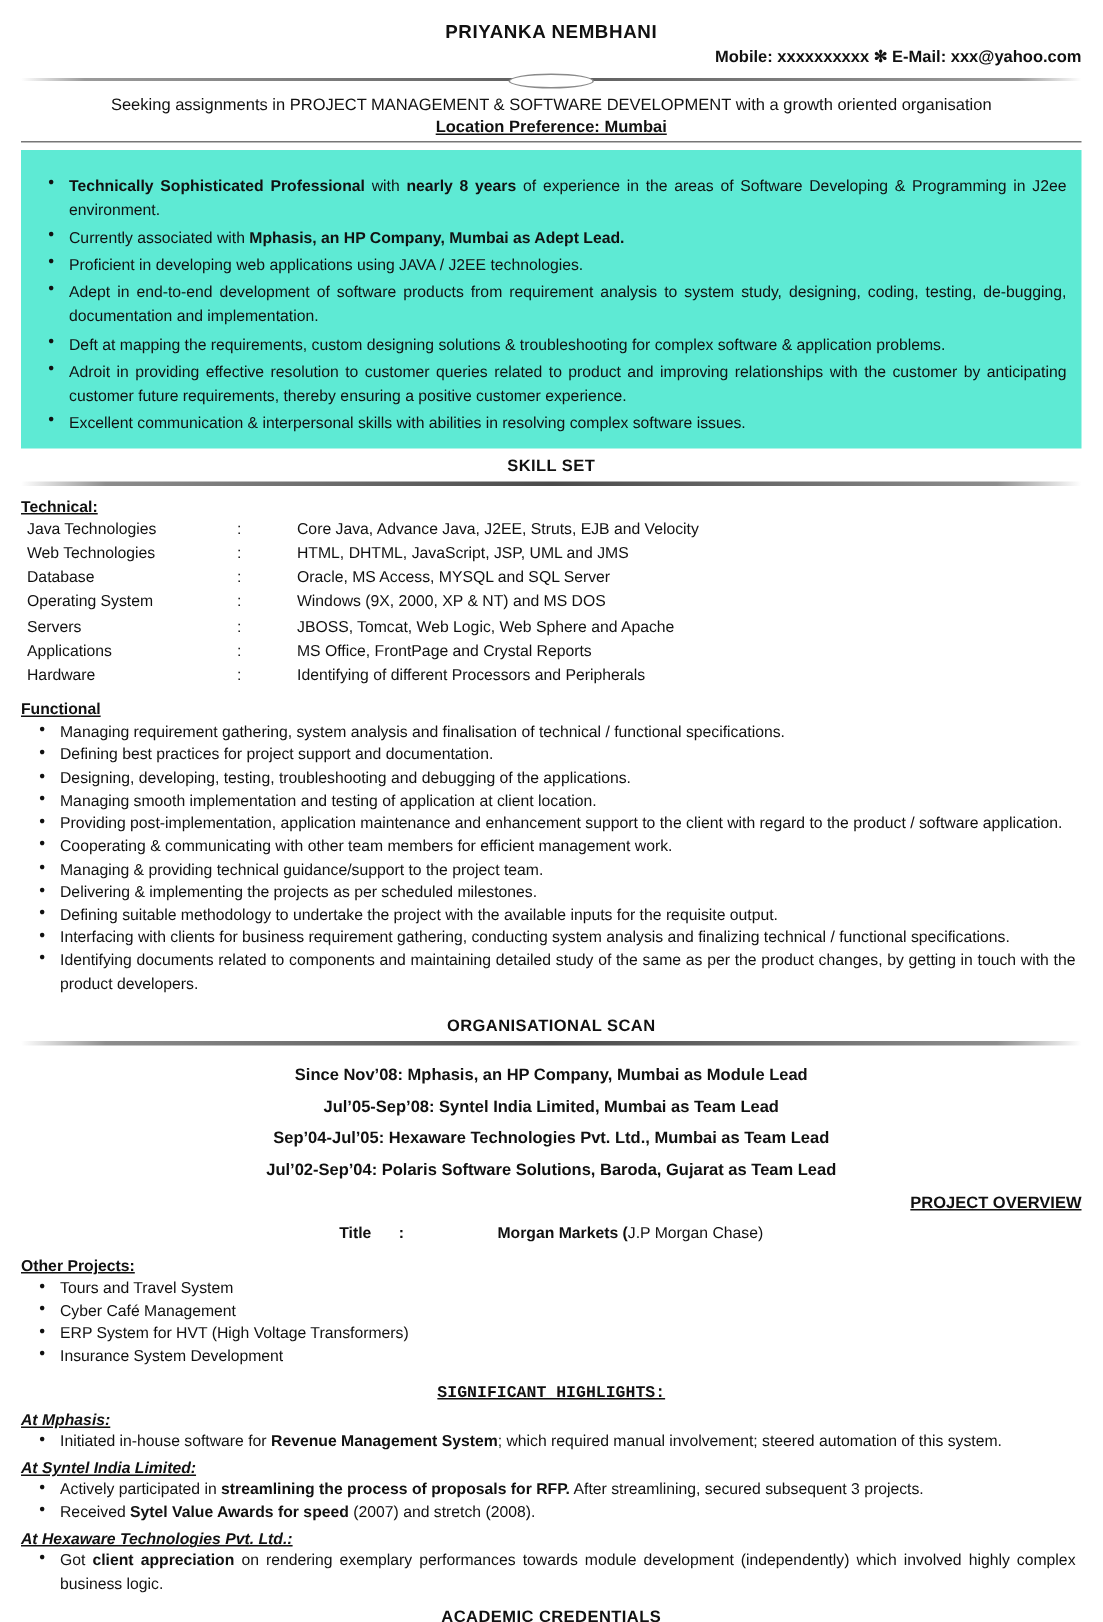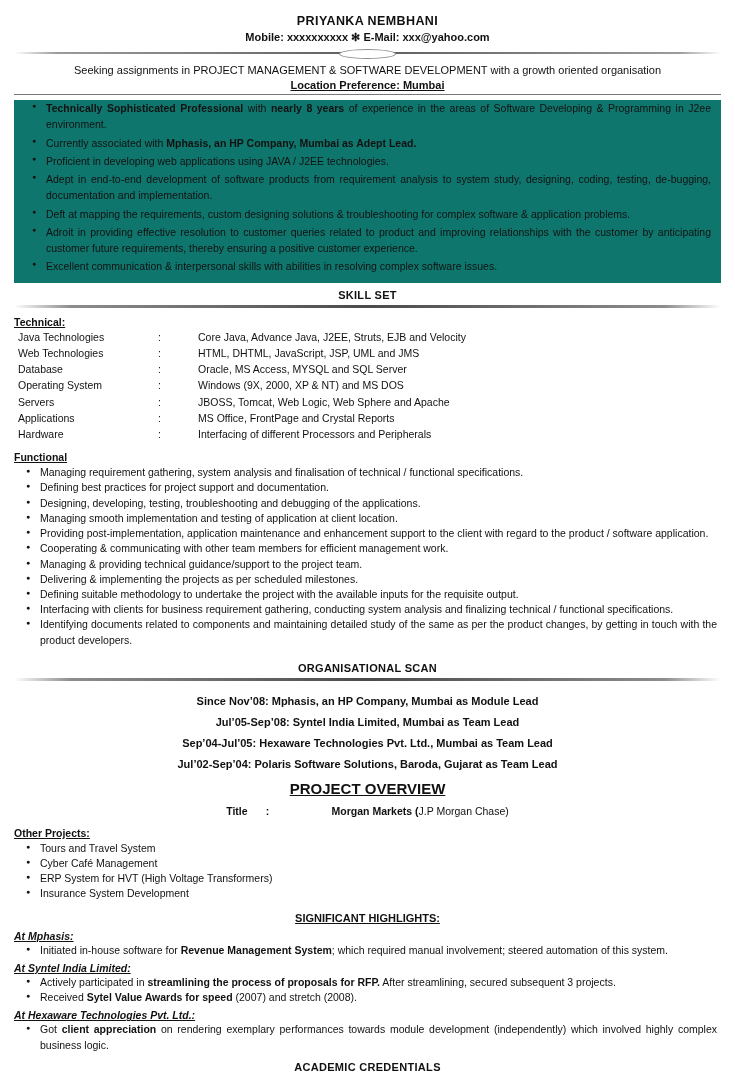--- a/index.html
+++ b/index.html
@@ -22,21 +22,21 @@
   }
 
   .name {
     text-align: center;
     font-weight: bold;
     font-size: 12.5px;
     letter-spacing: 0.4px;
     margin: 4px 0 3px 0;
   }
   .contact {
-    text-align: center;
+    text-align: right;
     font-weight: bold;
     font-size: 11px;
     margin-bottom: 4px;
   }
   .rule-fancy {
     height: 10px;
     margin: 2px 0 6px 0;
     position: relative;
   }
   .rule-fancy:before {
@@ -82,22 +82,22 @@
     background: #777;
     margin: 3px 0 5px 0;
   }
   .grad-rule {
     height: 3px;
     margin: 4px 0 5px 0;
     background: linear-gradient(to right, #ffffff 0%, #8d8d8d 8%, #4a4a4a 50%, #8d8d8d 92%, #ffffff 100%);
   }
 
   .overview-box {
-    background: #0f766e;
-    padding: 0 6px 6px 6px;
+    background: #5eead4;
+    padding: 16px 6px 6px 6px;
     margin-top: 2px;
   }
 
   ul.bullets {
     margin: 0;
     padding-left: 26px;
     list-style: none;
   }
   ul.bullets > li {
     position: relative;
@@ -139,23 +139,23 @@
 
   .org-line {
     text-align: center;
     font-weight: bold;
     font-size: 11px;
     margin: 9px 0;
   }
   .org-first { margin-top: 14px; }
 
   .proj-overview {
-    text-align: center;
-    font-weight: bold;
-    font-size: 15px;
+    text-align: right;
+    font-weight: bold;
+    font-size: 11px;
     text-decoration: underline;
     margin: 10px 0 8px 0;
   }
   .title-row {
     font-size: 10.5px;
     margin: 8px 0 10px 0;
     text-align: center;
   }
   .title-row .lbl { font-weight: bold; }
   .title-row .colon { display: inline-block; width: 40px; text-align: center; font-weight: bold;}
@@ -167,20 +167,21 @@
     font-style: italic;
     text-decoration: underline;
     margin: 4px 0 1px 0;
   }
   .sig-title {
     text-align: center;
     font-weight: bold;
     font-size: 11px;
     text-decoration: underline;
     margin: 10px 0 6px 0;
+    font-family: Liberation Mono, monospace;
   }
 </style>
 </head>
 <body>
 
 <div class="page">
 
   <div class="name">PRIYANKA NEMBHANI</div>
   <div class="contact">Mobile: xxxxxxxxxx ✻ E-Mail: xxx@yahoo.com</div>
 
@@ -235,21 +236,21 @@
       <td>JBOSS, Tomcat, Web Logic, Web Sphere and Apache</td>
     </tr>
     <tr>
       <td class="k">Applications</td>
       <td class="c">:</td>
       <td>MS Office, FrontPage and Crystal Reports</td>
     </tr>
     <tr>
       <td class="k">Hardware</td>
       <td class="c">:</td>
-      <td>Interfacing of different Processors and Peripherals</td>
+      <td>Identifying of different Processors and Peripherals</td>
     </tr>
   </tbody>
     </table>
 
   <div class="sub-head">Functional</div>
   <ul class="bullets tight">
     <li>Managing requirement gathering, system analysis and finalisation of technical / functional specifications.</li>
     <li>Defining best practices for project support and documentation.</li>
     <li>Designing, developing, testing, troubleshooting and debugging of the applications.</li>
     <li>Managing smooth implementation and testing of application at client location.</li>

